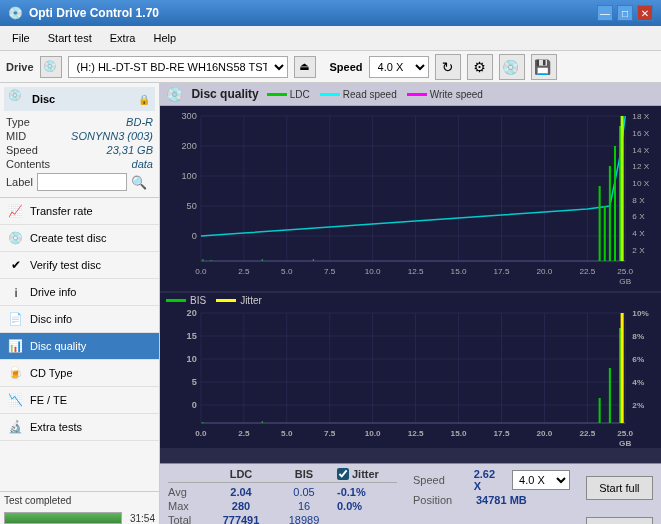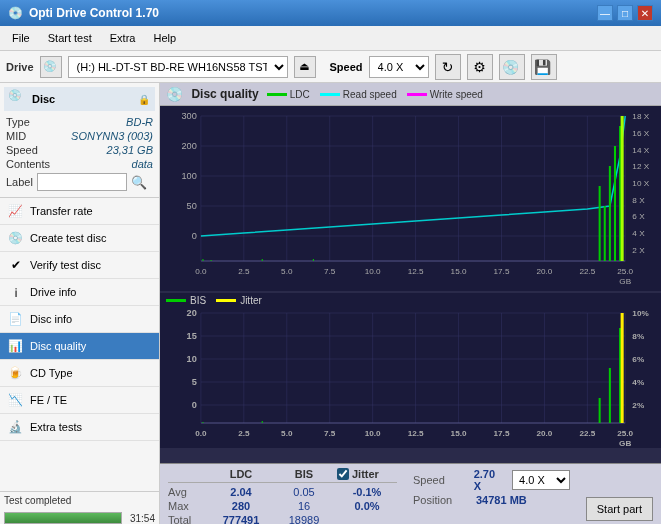--- a/index.html
+++ b/index.html
@@ -177,21 +177,21 @@
     
     .stats-table {
       flex: 1;
       padding: 4px 8px;
     }
     .stats-row { display: flex; gap: 8px; font-size: 11px; margin-bottom: 2px; }
     .stats-header-row { display: flex; gap: 8px; font-size: 11px; margin-bottom: 3px; border-bottom: 1px solid #aaa; padding-bottom: 2px; }
     .stat-label { width: 35px; color: #555; font-weight: 500; }
     .stat-ldc { width: 60px; text-align: center; color: #1a3a8a; font-weight: bold; }
     .stat-bis { width: 50px; text-align: center; color: #1a3a8a; font-weight: normal; }
-    .stat-jitter { width: 60px; text-align: center; color: #1a3a8a; font-weight: bold; }
+    .stat-jitter { width: 60px; text-align: left; color: #1a3a8a; font-weight: bold; }
     .stat-col-header { color: #333; font-weight: bold; }
     
     .jitter-check { width: 12px; height: 12px; accent-color: #1a5276; }
     
     .speed-position-block { padding: 4px 8px; font-size: 11px; }
     .sp-row { display: flex; gap: 8px; margin-bottom: 2px; align-items: center; }
     .sp-label { color: #555; width: 55px; }
     .sp-value { color: #1a3a8a; font-weight: bold; }
     
     .buttons-block {
@@ -530,32 +530,33 @@
           <span class="stat-label">Total</span>
           <span class="stat-ldc">777491</span>
           <span class="stat-bis">18989</span>
           <span class="stat-jitter"></span>
         </div>
       </div>
 
       <div class="speed-position-block">
         <div class="sp-row">
           <span class="sp-label">Speed</span>
-          <span class="sp-value">2.70 X</span>
+          <span class="sp-value">2.62 X</span>
           <select class="speed-select-sm">
             <option>4.0 X</option>
           </select>
         </div>
         <div class="sp-row">
           <span class="sp-label">Position</span>
           <span class="sp-value">34781 MB</span>
         </div>
       </div>
 
       <div class="buttons-block">
+        <button class="action-btn">Start full</button>
         <button class="action-btn">Start part</button>
       </div>
 
     </div>
 
   </div>
 
 </div>
 
 </body></html>

